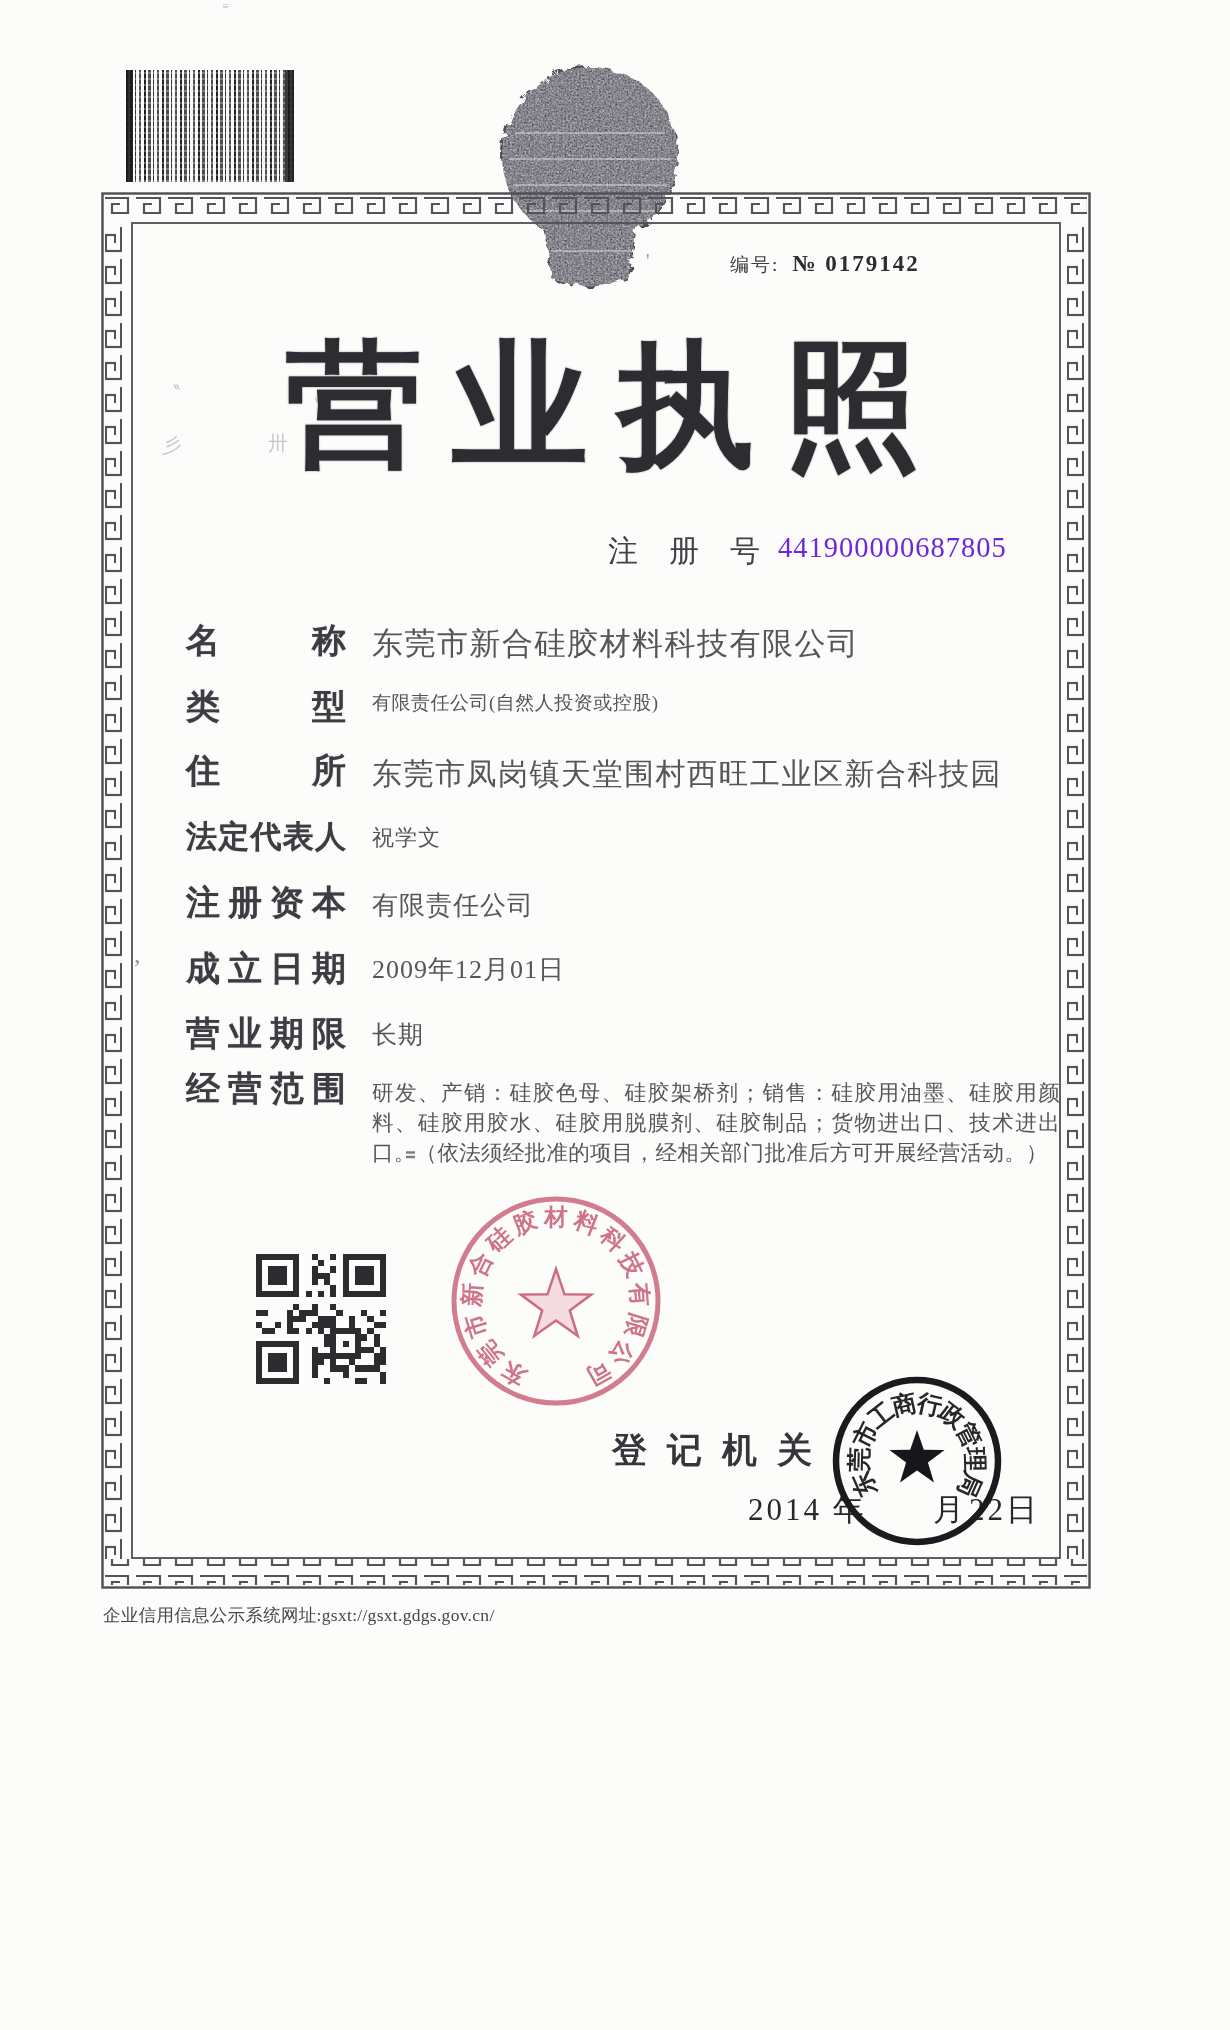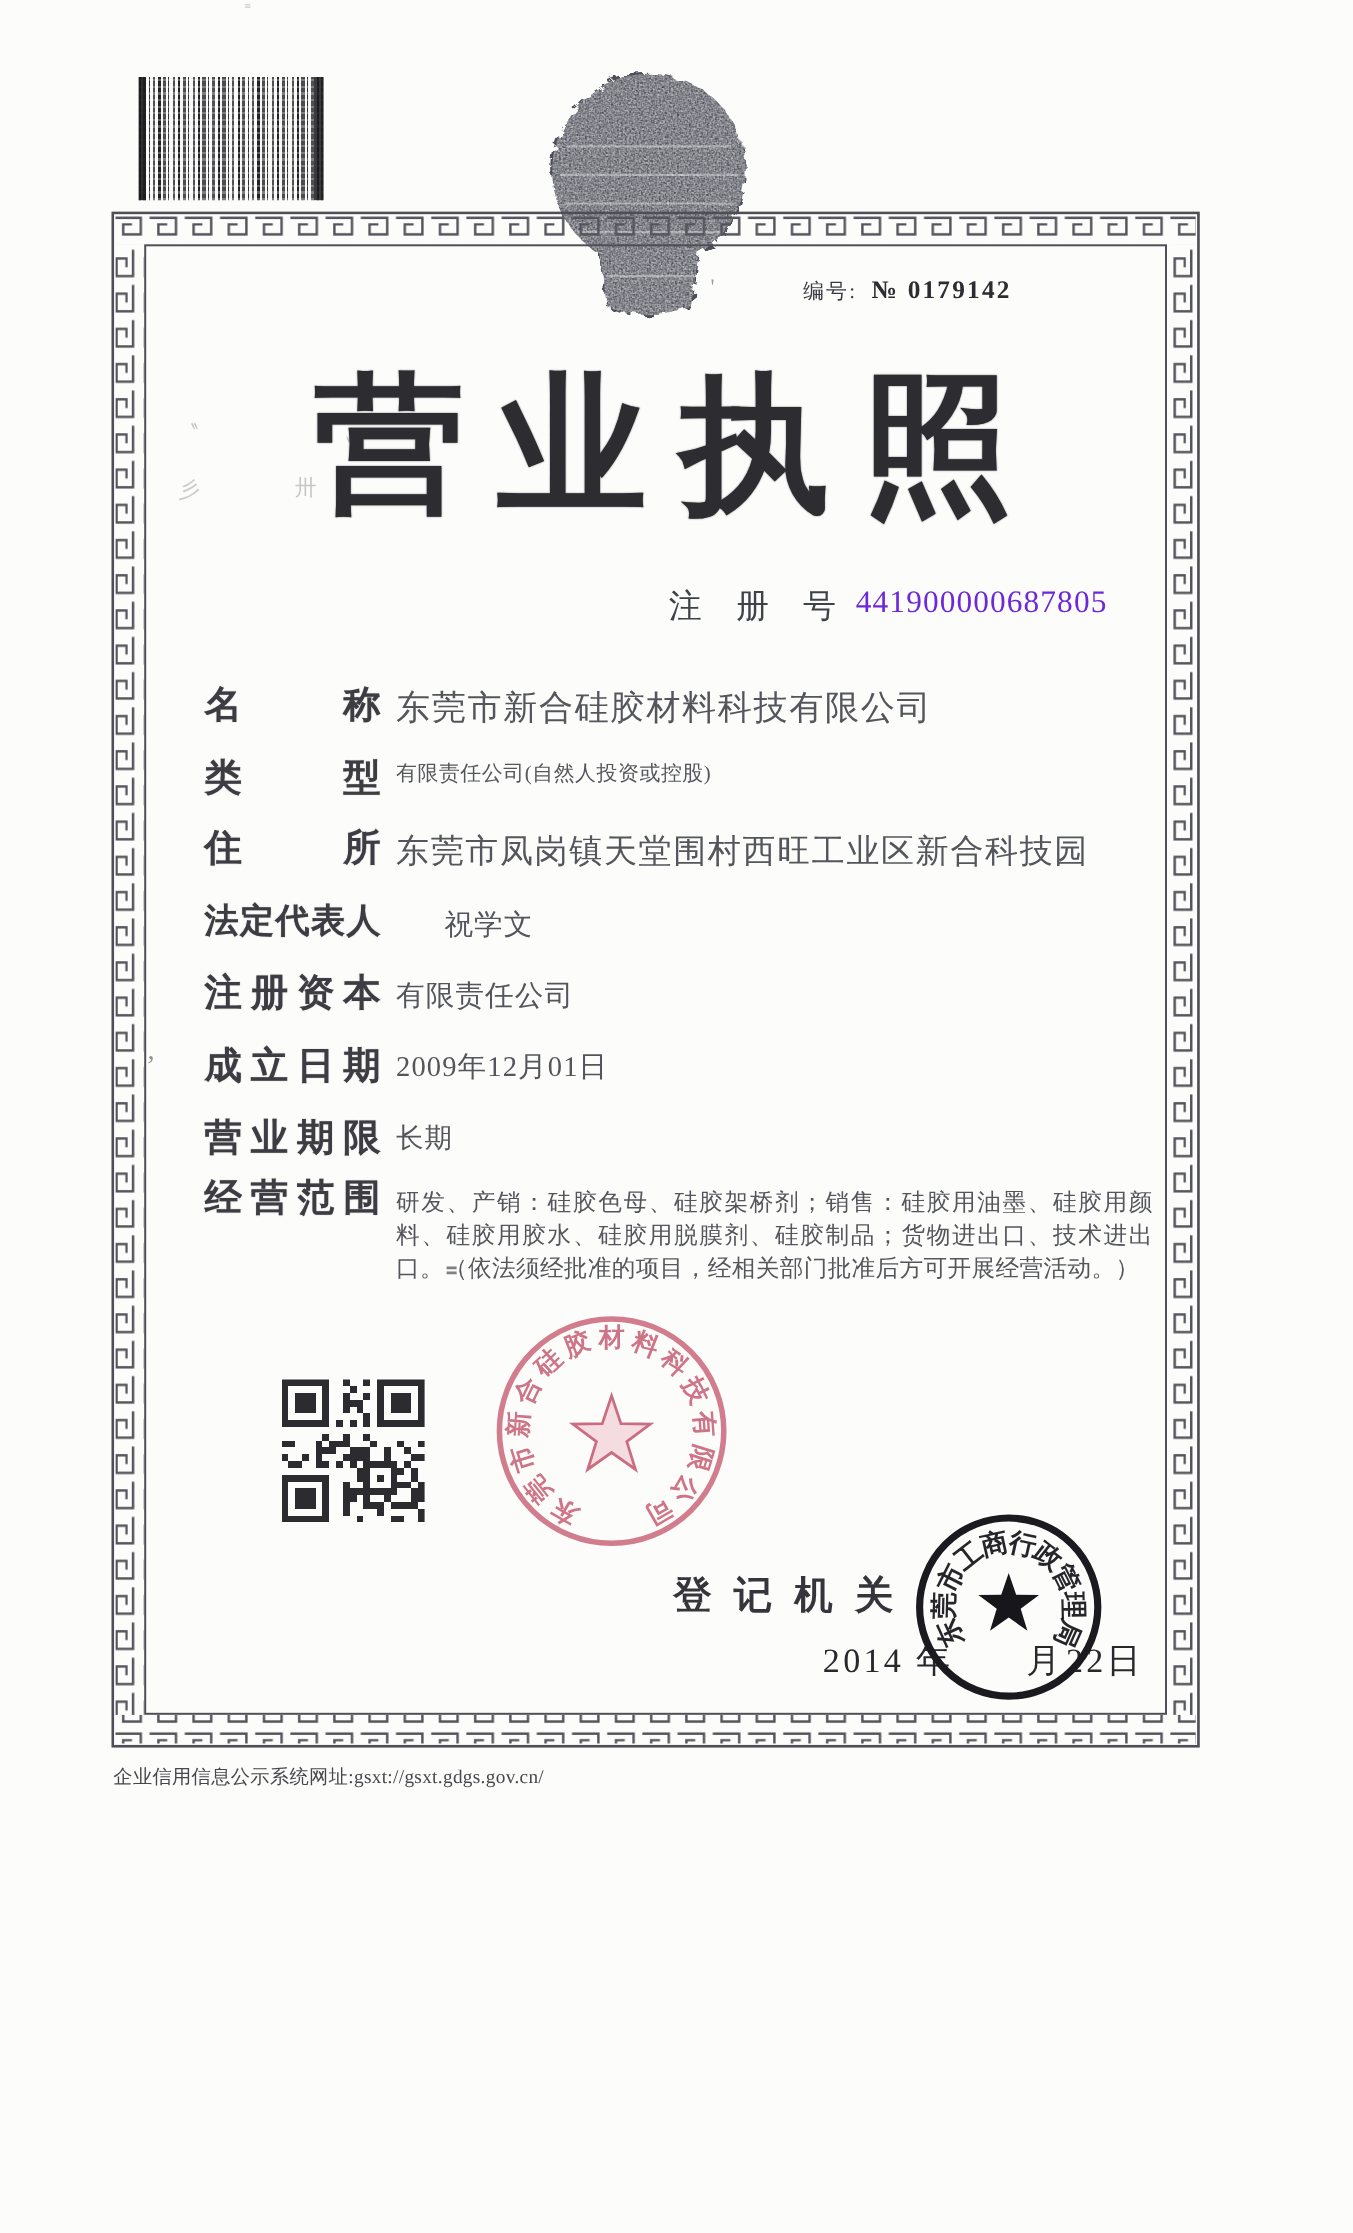--- a/index.html
+++ b/index.html
@@ -32,21 +32,21 @@
          font-size:136px;line-height:150px;font-weight:bold;color:#2d2d31;
          text-shadow:0 0 1.5px rgba(35,35,40,.75);}
 
   
   #regline{left:608px;top:531px;z-index:3;}
   #reg-label{left:0;top:0;width:152px;display:flex;justify-content:space-between;font-size:30px;color:#3f4248;}
   #reg-value{left:170px;top:1px;font-size:28.5px;letter-spacing:1px;color:#6d28d9;}
 
   .f-label{left:186px;width:160px;display:flex;justify-content:space-between;
            font-size:34px;font-weight:600;color:#3c3c42;text-shadow:0 0 1px rgba(50,50,55,.5);}
-  .f-value{left:360px;color:#55565c;white-space:nowrap;}
+  .f-value{left:372px;color:#55565c;white-space:nowrap;}
   .f-scope{white-space:normal;width:688px;line-height:30px;text-align:justify;}
 
   #registrar{left:612px;top:1427px;width:200px;display:flex;justify-content:space-between;
              font-size:35px;font-weight:600;color:#35353b;z-index:4;}
   .datepart{top:1489px;font-size:31px;color:#27272c;z-index:5;letter-spacing:3px;}
   #date-year{left:748px;}
   #date-month{left:933px;}
   #date-day{left:969px;}
 
   #footer-left{left:103px;top:1603px;font-size:17.5px;color:#46464c;letter-spacing:.3px;}
@@ -144,21 +144,21 @@
         <span>所</span>
       </div>
       <div class="abs f-value" style="top: 754px; font-size: 30px; letter-spacing: 1.5px;">东莞市凤岗镇天堂围村西旺工业区新合科技园</div>
       <div class="abs f-label" style="top: 816px; font-size: 31px;">
         <span>法</span>
         <span>定</span>
         <span>代</span>
         <span>表</span>
         <span>人</span>
       </div>
-      <div class="abs f-value" style="top: 823px; font-size: 26px; letter-spacing: 1px; margin-left: 44px;">祝学文</div>
+      <div class="abs f-value" style="top: 823px; font-size: 22px; letter-spacing: 1px;">祝学文</div>
       <div class="abs f-label" style="top: 880px;">
         <span>注</span>
         <span>册</span>
         <span>资</span>
         <span>本</span>
       </div>
       <div class="abs f-value" style="top: 888px; font-size: 26px; letter-spacing: 1px;">有限责任公司</div>
       <div class="abs f-label" style="top: 946px;">
         <span>成</span>
         <span>立</span>

